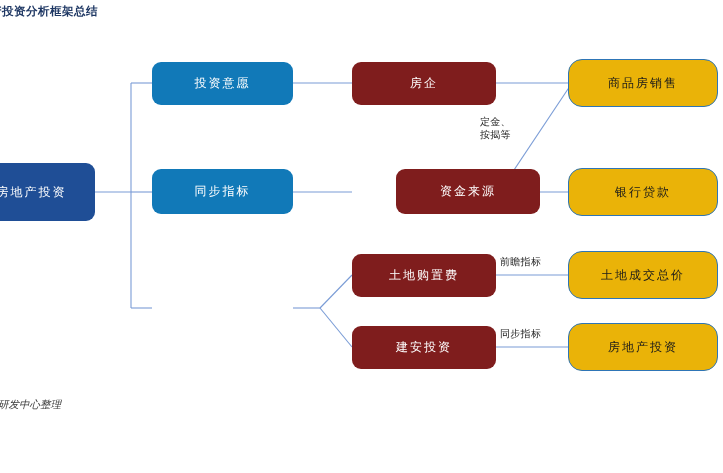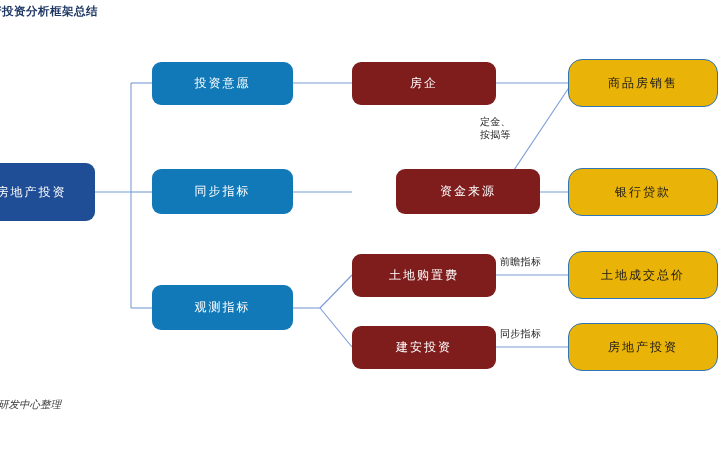--- a/index.html
+++ b/index.html
@@ -137,23 +137,20 @@
   </div>
 
   <div class="node lvl1" style="left:152px; top:62px; width:141px; height:43px;">
     <span>投资意愿</span>
   </div>
 
   <div class="node lvl1" style="left:152px; top:169px; width:141px; height:45px;">
     <span>同步指标</span>
   </div>
 
-  <div class="node lvl1" style="left:152px; top:285px; width:141px; height:45px;">
-    <span>观测指标</span>
-  </div>
 
   <div class="node lvl2" style="left:352px; top:62px; width:144px; height:43px;">
     <span>房企</span>
   </div>
 
   <div class="node lvl2" style="left:352px; top:169px; width:144px; height:45px;margin-left:44px;">
     <span>资金来源</span>
   </div>
 
   <div class="node lvl2" style="left:352px; top:254px; width:144px; height:43px;">

